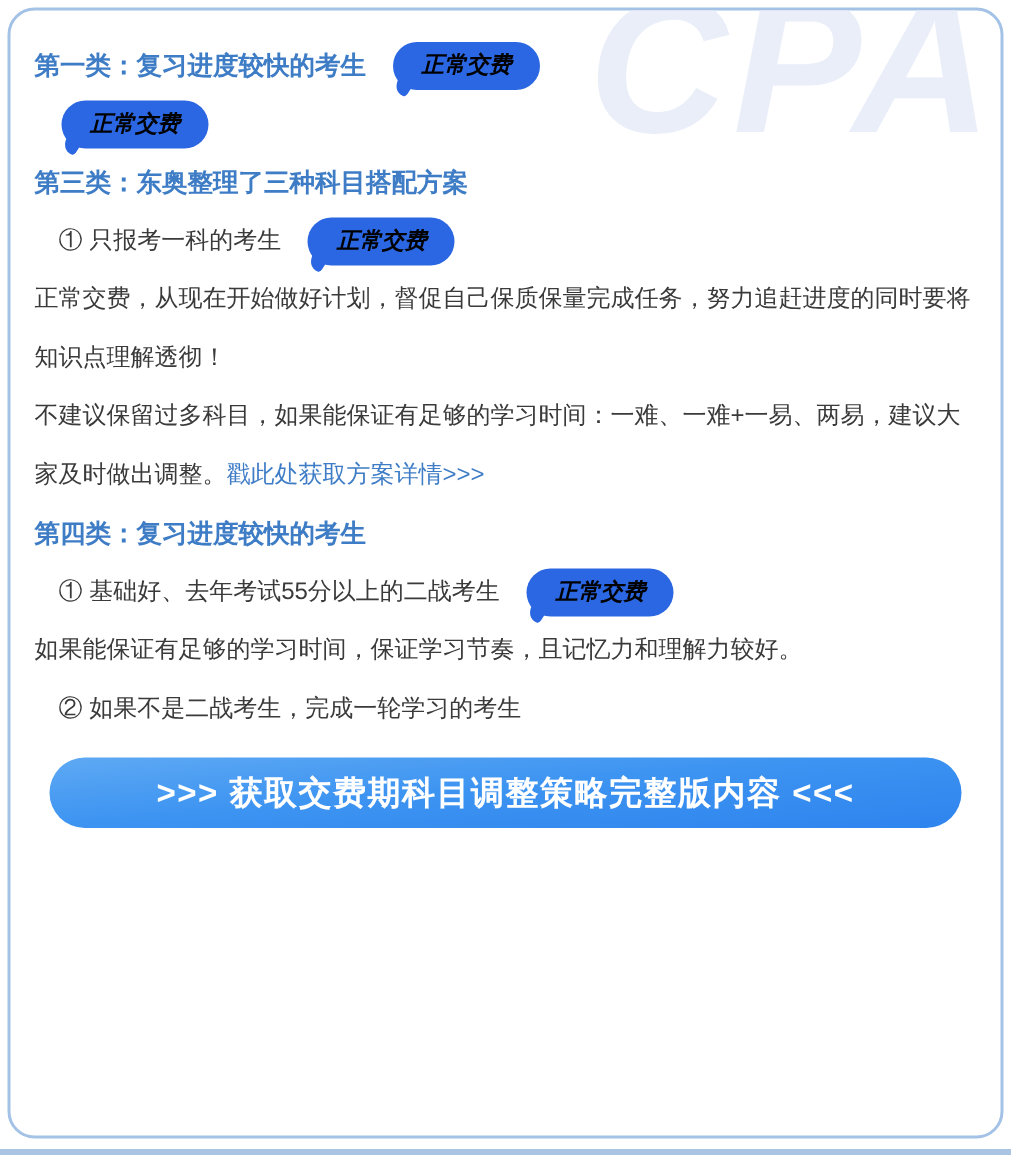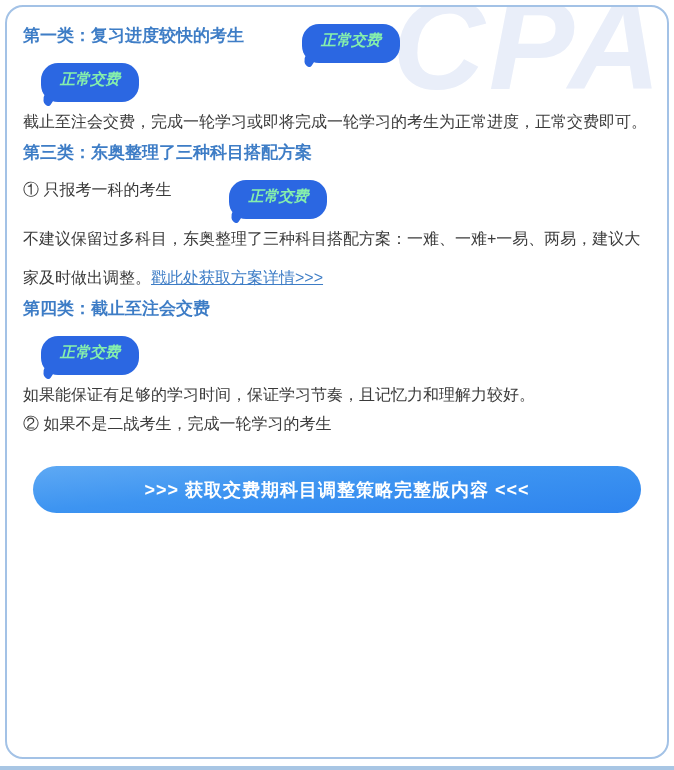--- a/index.html
+++ b/index.html
@@ -36,74 +36,74 @@
     z-index: 0;
     user-select: none;
     line-height: 1;
   }
   .content {
     position: relative;
     z-index: 1;
   }
   .row {
     display: flex;
+    align-items: center;
     height: 39px;
-    gap: 40px;
   }
   .heading {
     color: #3e7dc6;
     font-weight: bold;
     font-size: 17px;
     white-space: nowrap;
   }
   .body-text, .sub-label {
     color: #3a3a3a;
     font-size: 16px;
+    margin-left: 16px;
   }
   p.body-text {
     margin: 0;
     line-height: 39px;
   }
   .badge {
     position: relative;
     margin-left: 18px;
     background: #2b67e2;
-    color: #86efac;
+    color: #000000;
     font-weight: bold;
     font-style: italic;
     font-size: 15px;
     line-height: 1;
     padding: 8px 19px 9px 19px;
     border-radius: 17px;
     white-space: nowrap;
   }
   .badge::before {
     content: '';
     position: absolute;
     left: 1px; bottom: -3px;
     width: 12px; height: 12px;
     background: #2b67e2;
     border-radius: 0 0 2px 10px;
     transform: skewX(-18deg) rotate(18deg);
     z-index: -1;
   }
   .inline-link {
     color: #3e7dc6;
-    text-decoration: underline;
     cursor: pointer;
     font-size: 16px;
     margin-top: 16px;
   }
   .footer-btn {
     margin: 13px auto 0 auto;
     width: 608px; height: 47px;
     border-radius: 24px;
     background: linear-gradient(175deg, #5ea9f4 0%, #3d94f1 45%, #2e84ee 100%);
     color: #ffffff;
-    font-size: 18px;
+    font-size: 22px;
     font-weight: bold;
     letter-spacing: 1px;
     display: flex;
     align-items: center;
     justify-content: center;
     cursor: pointer;
     border: none;
   }
   .bottom-strip {
     position: absolute;
@@ -123,35 +123,36 @@
     <div class="content">
 
       <div class="row">
         <span class="heading">第一类：复习进度较快的考生</span>
         <span class="badge">正常交费</span>
       </div>
 
       <div class="row">
         <span class="badge">正常交费</span>
       </div>
-      <p class="body-text">截止至注会交费，完成一轮学习或即将完成一轮学习的考生为正常进度，正常交费即可。</p>
 
       <div class="row">
         <span class="heading">第三类：东奥整理了三种科目搭配方案</span>
       </div>
       <div class="row">
         <span class="sub-label">① 只报考一科的考生</span>
         <span class="badge">正常交费</span>
       </div>
-      <p class="body-text"><span>不建议保留过多科目，东奥整理了三种科目搭配方案：一难、一难+一易、两易，建议大家及时做出调整。</span><a class="inline-link">戳此处获取方案详情&gt;&gt;&gt;</a></p>
+      <p class="body-text">正常交费，从现在开始做好计划，督促自己保质保量完成任务，努力追赶进度的同时要将知识点理解透彻！</p>
+      <p class="body-text"><span>不建议保留过多科目，如果能保证有足够的学习时间：一难、一难+一易、两易，建议大家及时做出调整。</span><a class="inline-link">戳此处获取方案详情&gt;&gt;&gt;</a></p>
 
       <div class="row">
-        <span class="heading">第四类：截止至注会交费</span>
+        <span class="heading">第四类：复习进度较快的考生</span>
       </div>
       <div class="row">
+        <span class="sub-label">① 基础好、去年考试55分以上的二战考生</span>
         <span class="badge">正常交费</span>
       </div>
       <p class="body-text">如果能保证有足够的学习时间，保证学习节奏，且记忆力和理解力较好。</p>
       <div class="row">
         <span class="sub-label">② 如果不是二战考生，完成一轮学习的考生</span>
       </div>
 
       <button class="footer-btn">&gt;&gt;&gt;  获取交费期科目调整策略完整版内容  &lt;&lt;&lt;</button>
 
     </div>

